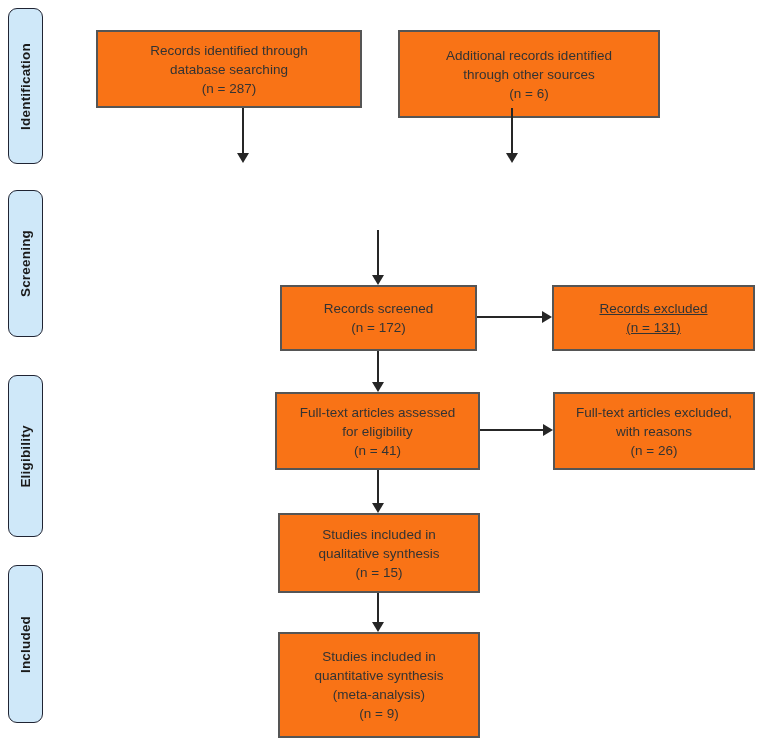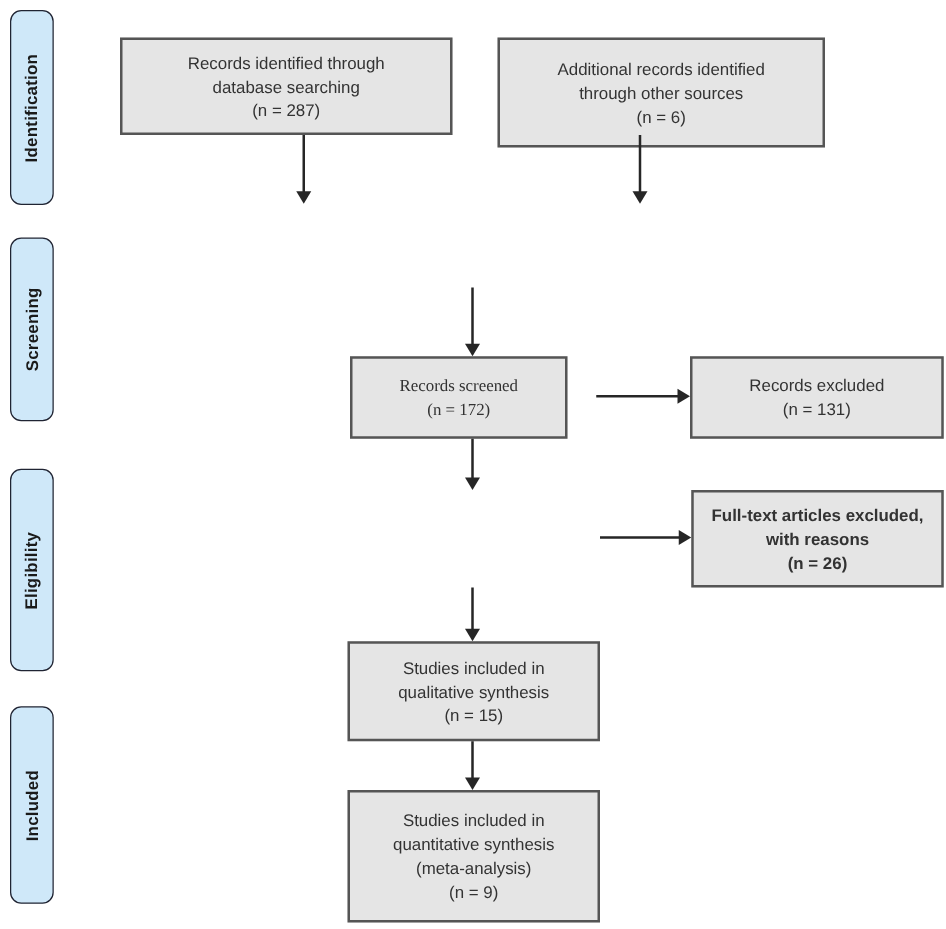--- a/index.html
+++ b/index.html
@@ -44,38 +44,38 @@
     letter-spacing: 0.2px;
   }
   #stage-identification { top: 8px;   height: 156px; }
   #stage-screening      { top: 190px; height: 147px; }
   #stage-eligibility    { top: 375px; height: 162px; }
   #stage-included       { top: 565px; height: 158px; }
 
   
   .fbox {
     position: absolute;
-    background: #e5e5e5;
+    background: #f97316;
     border: 2px solid var(--box-border);
     display: flex;
     align-items: center;
     justify-content: center;
     text-align: center;
     color: var(--box-text);
     font-size: 13.5px;
     line-height: 19px;
   }
   .fbox span { white-space: pre-line; }
   #box-records-identified { left: 96px;  top: 30px;  width: 266px; height: 78px; }
   #box-additional-records { left: 398px; top: 30px;  width: 262px; height: 88px; }
   #box-duplicates-removed { left: 215px; top: 163px; width: 327px; height: 67px; }
-  #box-records-screened   { left: 280px; top: 285px; width: 174px; height: 66px; font-family: Liberation Serif, serif; }
-  #box-records-excluded   { left: 552px; top: 285px; width: 203px; height: 66px; }
+  #box-records-screened   { left: 280px; top: 285px; width: 197px; height: 66px; }
+  #box-records-excluded   { left: 552px; top: 285px; width: 203px; height: 66px; text-decoration: underline; }
   #box-fulltext-assessed  { left: 275px; top: 392px; width: 205px; height: 78px; }
-  #box-fulltext-excluded  { left: 553px; top: 392px; width: 202px; height: 78px; font-weight: bold; }
+  #box-fulltext-excluded  { left: 553px; top: 392px; width: 202px; height: 78px; }
   #box-qualitative        { left: 278px; top: 513px; width: 202px; height: 80px; }
   #box-quantitative       { left: 278px; top: 632px; width: 202px; height: 106px; }
 
   
   .varrow { position: absolute; width: 12px; }
   .varrow .shaft {
     position: absolute; left: 5px; top: 0; bottom: 9px; width: 2px;
     background: var(--arrow);
   }
   .varrow .head {
@@ -133,20 +133,25 @@
 (n = 6)</span>
   </div>
   <div class="fbox" id="box-records-screened">
     <span>Records screened
 (n = 172)</span>
   </div>
   <div class="fbox" id="box-records-excluded">
     <span>Records excluded
 (n = 131)</span>
   </div>
+  <div class="fbox" id="box-fulltext-assessed">
+    <span>Full-text articles assessed
+for eligibility
+(n = 41)</span>
+  </div>
   <div class="fbox" id="box-fulltext-excluded">
     <span>Full-text articles excluded,
 with reasons
 (n = 26)</span>
   </div>
   <div class="fbox" id="box-qualitative">
     <span>Studies included in
 qualitative synthesis
 (n = 15)</span>
   </div>

